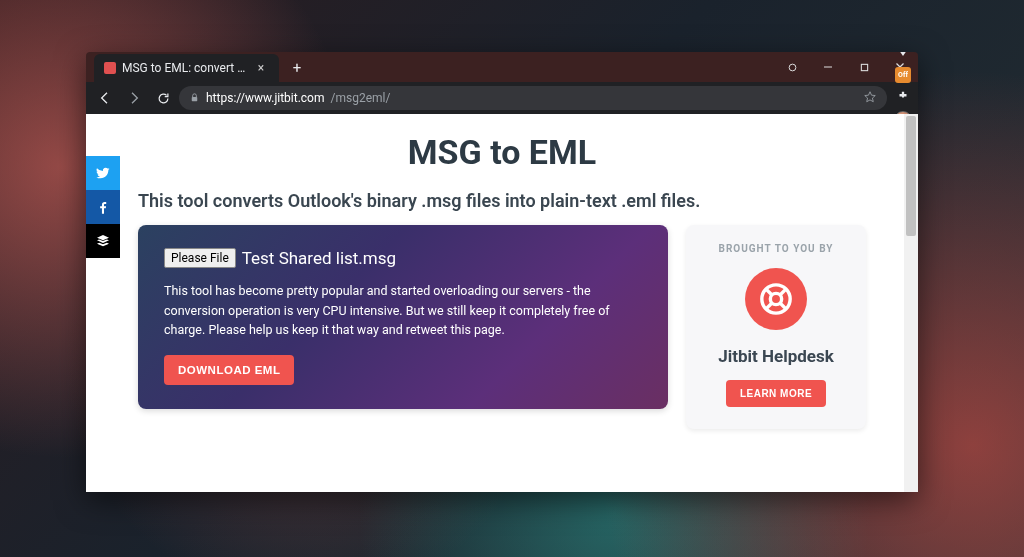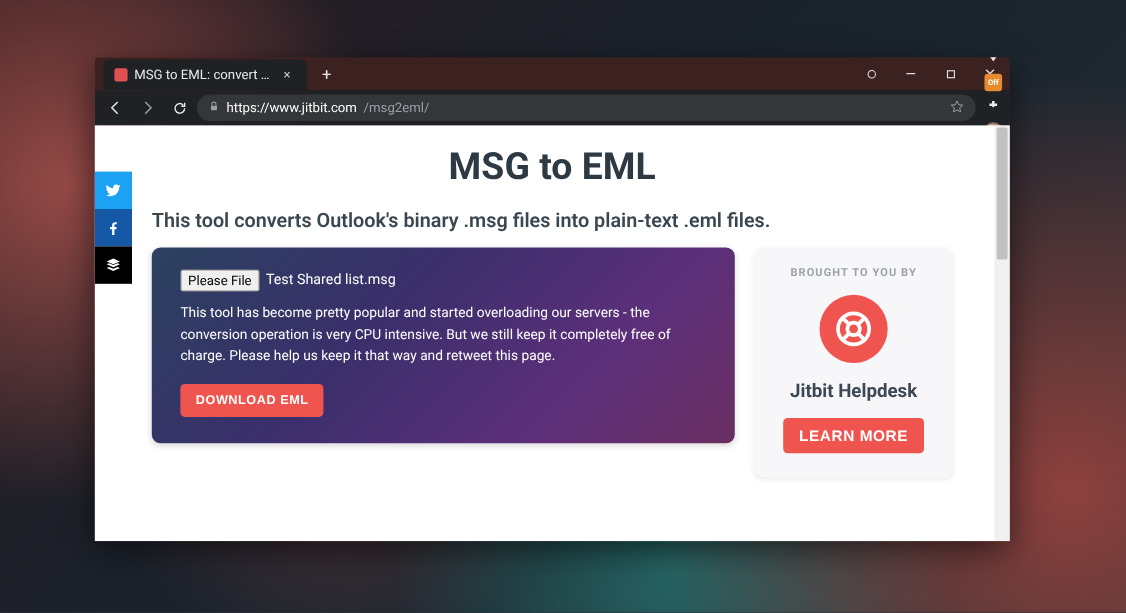--- a/index.html
+++ b/index.html
@@ -49,30 +49,30 @@
 
   .page { padding: 18px 52px 0 52px; color:#3b4752; }
   h1.page-title { text-align:center; font-size:34px; font-weight:700; color:#2d3a44; margin-bottom:18px; letter-spacing:0px; }
   .subtitle { text-align:left; font-size:18px; font-weight:600; color:#3a4650; margin-bottom:14px; }
 
   .content-row { display:flex; gap:18px; align-items:flex-start; }
   .panel { flex:1; border-radius:8px; padding:20px 26px 24px 26px; background: linear-gradient(135deg, #2b4160 0%, #3a2f6a 38%, #5c2f7a 72%, #6a2f62 100%); color:#fff; font-size:13px; line-height:1.55; box-shadow: 0 2px 6px rgba(0,0,0,0.15); }
   .panel .label { margin-bottom:6px; font-weight:400; font-size:13px; }
   .file-row { display:flex; align-items:center; gap:6px; margin-bottom:10px; }
   .choose-btn { background:#efefef; color:#000; border:1px solid #888; font-size:12px; padding:2px 6px; border-radius:2px; cursor:pointer; font-family:inherit; }
-  .file-name { font-size:13px; }
+  .file-name { font-size:17px; }
   .note { font-size:12.5px; line-height:1.55; margin-bottom:16px; }
   .download-btn { background:#f0544f; color:#fff; border:none; padding:9px 14px; font-size:11.5px; font-weight:700; letter-spacing:0.5px; border-radius:4px; cursor:pointer; }
 
   .sidebar-card { width:180px; border-radius:8px; background:#f7f7f9; padding:18px 12px 22px 12px; text-align:center; box-shadow: 0 2px 5px rgba(0,0,0,0.08); }
   .brought { font-size:10px; font-weight:700; letter-spacing:1px; color:#9aa3aa; margin-bottom:14px; }
   .logo-circle { width:62px; height:62px; border-radius:50%; background:#f0544f; margin:0 auto 16px auto; display:flex; align-items:center; justify-content:center; }
   .logo-circle svg { width:34px; height:34px; }
   .brand { font-size:17px; font-weight:700; color:#3b4752; margin-bottom:14px;text-align:center; }
-  .learn-btn { background:#f0544f; color:#fff; border:none; padding:8px 14px; font-size:14px; font-weight:700; letter-spacing:0.5px; border-radius:4px; cursor:pointer; }
+  .learn-btn { background:#f0544f; color:#fff; border:none; padding:8px 14px; font-size:10px; font-weight:700; letter-spacing:0.5px; border-radius:4px; cursor:pointer; }
 
   
   .share-rail { position:absolute; left:0; top:42px; display:flex; flex-direction:column; }
   .share-btn { width:34px; height:34px; display:flex; align-items:center; justify-content:center; color:#fff; }
   .share-tw { background:#1da1f2; }
   .share-fb { background:#1458a6; }
   .share-bf { background:#000000; }
   .share-btn svg { width:16px; height:16px; display:block; }
 </style>
 </head>

